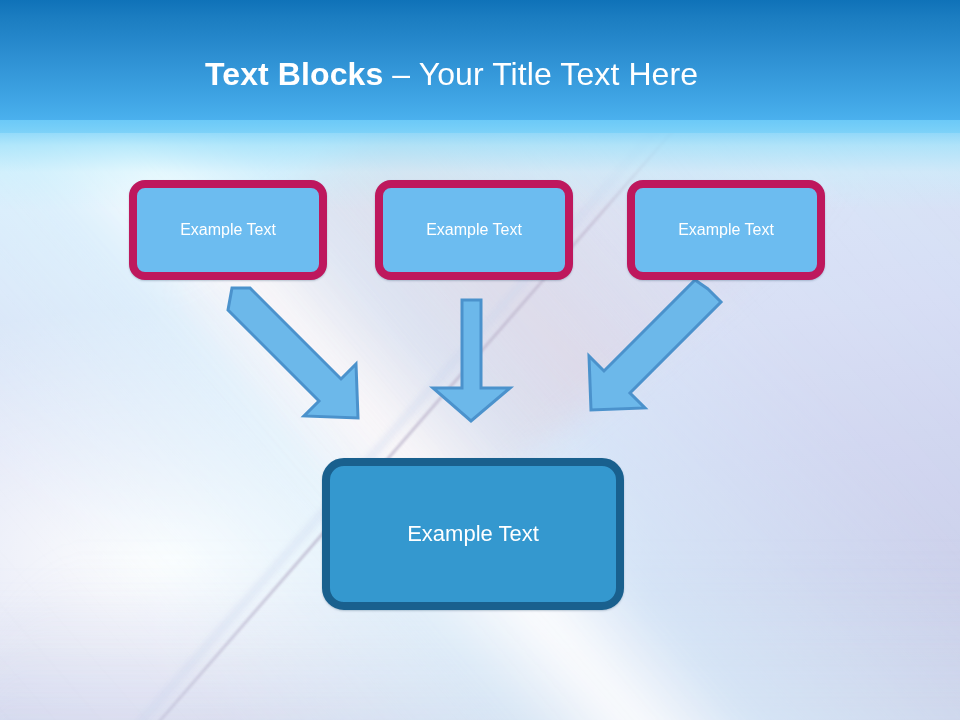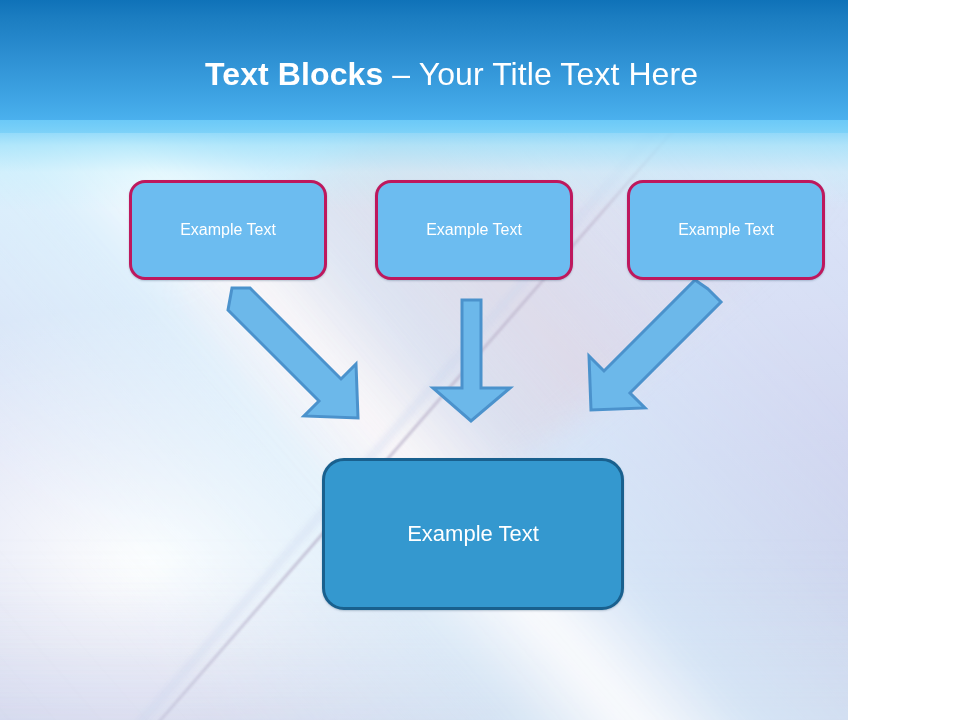--- a/index.html
+++ b/index.html
@@ -7,21 +7,21 @@
     margin: 0;
     padding: 0;
     background: #ffffff;
   }
   body {
     font-family: "Liberation Sans", sans-serif;
   }
 
   #slide {
     position: relative;
-    width: 848px;
+    width: 960px;
     height: 720px;
     overflow: hidden;
     background: #c6cfe8;
   }
 
   
 
   
   .bg-base {
     position: absolute;
@@ -181,21 +181,21 @@
     font-weight: normal;
   }
   .slide-title .t-rest {
     font-weight: normal;
   }
 
   
   .tbox {
     position: absolute;
     box-sizing: border-box;
-    border: 3px solid #be185d;
+    border: 8px solid #be185d;
     border-radius: 16px;
     display: flex;
     align-items: center;
     justify-content: center;
     color: #ffffff;
     text-align: center;
     box-shadow: 0 1px 2px rgba(20,60,95,0.25);
   }
   .tbox.top {
     width: 198px;

